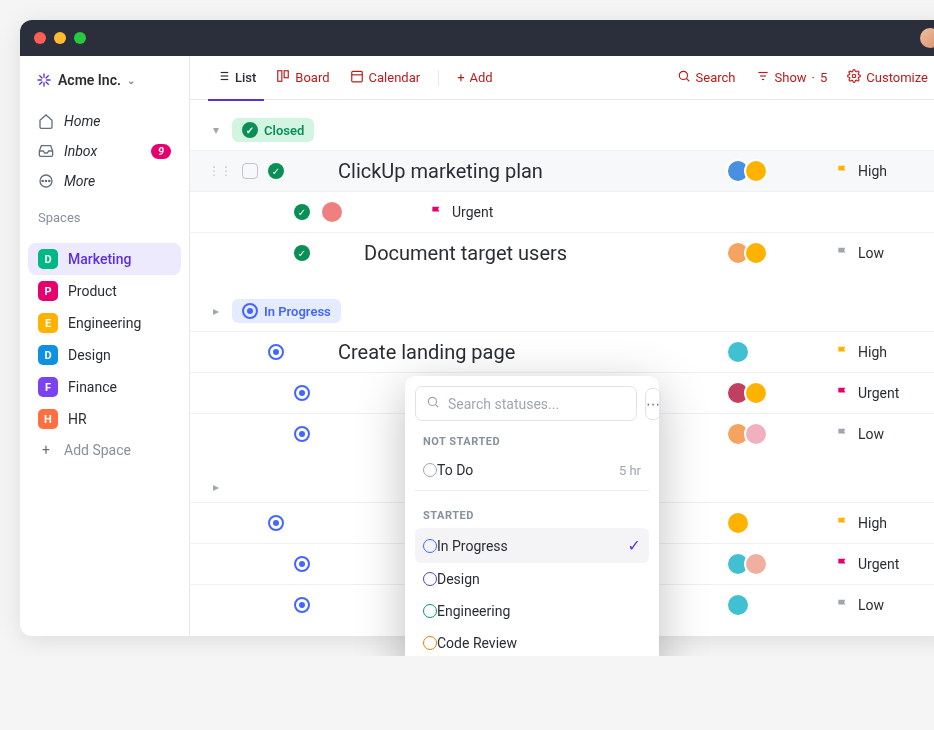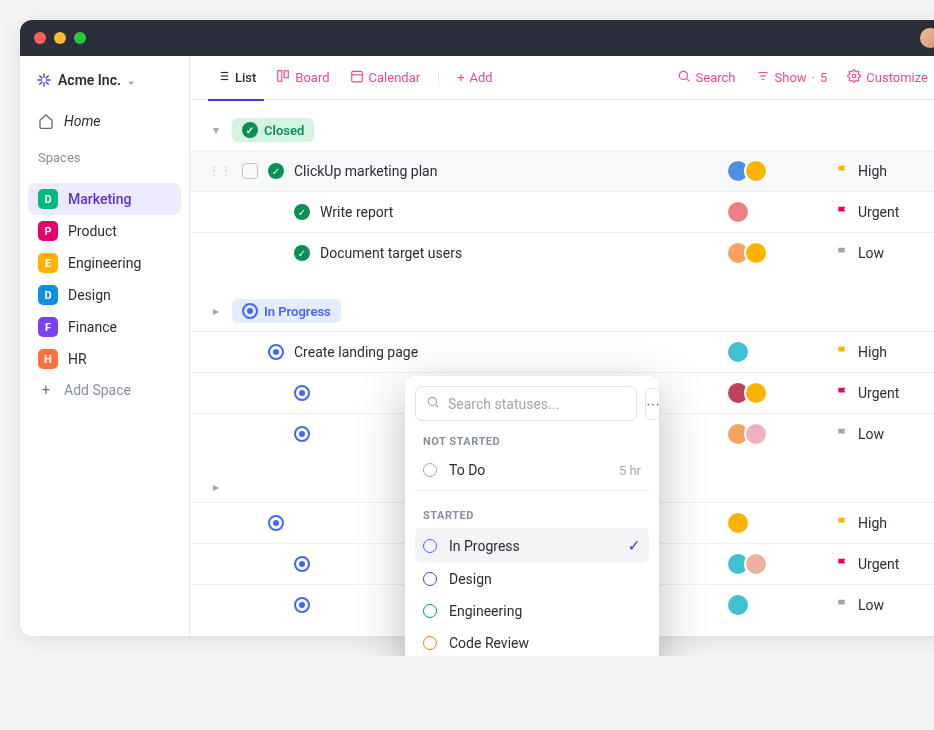--- a/index.html
+++ b/index.html
@@ -20,21 +20,21 @@
 .nav-item{display:flex;align-items:center;gap:10px;padding:7px 10px;font-size:14px;color:#2a2e34;border-radius:6px;cursor:pointer;font-style:italic;}
 .nav-icon{width:16px;height:16px;display:flex;align-items:center;justify-content:center;color:#656f7d;}
 .badge{margin-left:auto;background:#e5006e;color:#fff;font-size:11px;font-weight:600;border-radius:10px;padding:1px 7px;}
 .section-label{font-size:13px;color:#87909e;padding:14px 10px 18px;}
 .space-item{display:flex;align-items:center;gap:10px;padding:6px 10px;font-size:14px;color:#2a2e34;border-radius:8px;cursor:pointer;}
 .space-item.active{background:#eeeafd;color:#5b2ee0;font-weight:500;}
 .space-sq{width:20px;height:20px;border-radius:5px;display:flex;align-items:center;justify-content:center;color:#fff;font-size:11px;font-weight:700;}
 .add-space{display:flex;align-items:center;gap:10px;padding:7px 10px;font-size:14px;color:#87909e;cursor:pointer;}
 .main{flex:1;display:flex;flex-direction:column;position:relative;}
 .toolbar{display:flex;align-items:center;padding:0 18px;height:44px;border-bottom:1px solid #e8e8ec;gap:4px;}
-.tool{display:flex;align-items:center;gap:5px;padding:6px 8px;font-size:13px;color:#ec4899;cursor:pointer;border-radius:4px;}
+.tool{display:flex;align-items:center;gap:5px;padding:6px 8px;font-size:13px;color:#b91c1c;cursor:pointer;border-radius:4px;}
 .tool.active{color:#2a2e34;font-weight:500;position:relative;}
 .tool.active::after{content:"";position:absolute;bottom:-9px;left:0;right:0;height:2px;background:#5b2ee0;}
 .tool-sep{width:1px;height:16px;background:#e8e8ec;margin:0 6px;}
 .tool-right{margin-left:auto;display:flex;gap:4px;}
 .content{flex:1;padding:10px 0;}
 .group-header{display:flex;align-items:center;gap:8px;padding:8px 18px;}
 .collapse{color:#a0a6b1;cursor:pointer;font-size:12px;width:16px;text-align:center;}
 .status-pill{display:flex;align-items:center;gap:6px;padding:4px 10px;border-radius:6px;font-size:13px;font-weight:600;}
 .pill-closed{background:#d4f4e2;color:#0a9056;}
 .pill-progress{background:#e6ecff;color:#4466ff;}
@@ -43,34 +43,34 @@
 .task-row .indent{width:16px;}
 .handle{color:#c0c4cc;font-size:12px;cursor:grab;visibility:hidden;}
 .task-row.hover .handle{visibility:visible;}
 .checkbox{width:16px;height:16px;border:1.5px solid #c0c4cc;border-radius:4px;visibility:hidden;}
 .task-row.hover .checkbox{visibility:visible;}
 .status-circle{width:16px;height:16px;border-radius:50%;display:flex;align-items:center;justify-content:center;flex-shrink:0;}
 .sc-closed{background:#0a9056;}
 .sc-progress{border:2px solid #4466ff;position:relative;}
 .sc-progress::after{content:"";width:6px;height:6px;border-radius:50%;background:#4466ff;}
 .check{color:#fff;font-size:10px;}
-.task-title{flex:1;font-size:14px;color:#2a2e34;}
+.task-title{flex:1;font-size:20px;color:#2a2e34;margin-left:44px;}
 .assignees{display:flex;width:100px;}
 .av{width:24px;height:24px;border-radius:50%;border:2px solid #fff;margin-left:-6px;}
 .av:first-child{margin-left:0;}
 .priority{display:flex;align-items:center;gap:8px;width:100px;font-size:14px;color:#2a2e34;}
 .flag{width:14px;height:14px;}
 .dropdown{position:absolute;top:320px;left:215px;width:254px;background:#fff;border-radius:10px;box-shadow:0 12px 48px rgba(0,0,0,0.25);padding:10px;z-index:10;}
 .dd-search{display:flex;gap:8px;align-items:center;}
 .dd-input{flex:1;display:flex;align-items:center;gap:8px;border:1px solid #e0e2e8;border-radius:7px;padding:7px 10px;}
 .dd-input input{border:none;outline:none;font-size:14px;flex:1;color:#0f766e;}
 .dd-input input::placeholder{color:#a0a6b1;}
 .dd-more{width:32px;height:32px;border:1px solid #e0e2e8;border-radius:7px;display:flex;align-items:center;justify-content:center;color:#656f7d;cursor:pointer;font-size:14px;}
 .dd-section{font-size:11px;font-weight:700;color:#87909e;letter-spacing:0.5px;padding:14px 8px 6px;}
-.dd-item{display:flex;align-items:center;gap:12px;padding:8px;border-radius:6px;font-size:14px;color:#2a2e34;cursor:pointer;}
+.dd-item{display:flex;align-items:center;gap:0;padding:8px;border-radius:6px;font-size:14px;color:#2a2e34;cursor:pointer;}
 .dd-item.selected{background:#f4f4f6;}
 .dd-item .meta{margin-left:auto;font-size:13px;color:#a0a6b1;}
 .dd-item .chk{margin-left:auto;color:#5b2ee0;font-size:16px;}
 .st-circle{width:14px;height:14px;border-radius:50%;border:1.5px solid;flex-shrink:0;}
 .hr{height:1px;background:#eceef2;margin:4px 0;}
 </style>
 </head>
 <body>
 
 <div class="window">
@@ -106,20 +106,41 @@
 
       <div class="nav">
         <div class="nav-item">
           <span class="nav-icon">
               <svg width="16" height="16" viewBox="0 0 24 24" fill="none" stroke="currentColor" stroke-width="2">
                 <path d="M3 11l9-8 9 8v10a2 2 0 0 1-2 2H5a2 2 0 0 1-2-2z"></path>
               </svg>
             </span>
           <span>Home</span>
         </div>
+        <div class="nav-item">
+          <span class="nav-icon">
+              <svg width="16" height="16" viewBox="0 0 24 24" fill="none" stroke="currentColor" stroke-width="2">
+                <path d="M22 12h-6l-2 3h-4l-2-3H2"></path>
+                <path d="M5 4h14l3 8v6a2 2 0 0 1-2 2H4a2 2 0 0 1-2-2v-6z"></path>
+              </svg>
+            </span>
+          <span>Inbox</span>
+          <span class="badge">9</span>
+        </div>
+        <div class="nav-item">
+          <span class="nav-icon">
+              <svg width="16" height="16" viewBox="0 0 24 24" fill="none" stroke="currentColor" stroke-width="2">
+                <circle cx="12" cy="12" r="9"></circle>
+                <circle cx="7" cy="12" r="1" fill="currentColor"></circle>
+                <circle cx="12" cy="12" r="1" fill="currentColor"></circle>
+                <circle cx="17" cy="12" r="1" fill="currentColor"></circle>
+              </svg>
+            </span>
+          <span>More</span>
+        </div>
       </div>
 
       <div class="section-label">Spaces</div>
       <div id="spaces-list">
           <div class="space-item active">
             <span class="space-sq" style="background:#00b884">D</span>
             <span>Marketing</span>
           </div>
           <div class="space-item">
             <span class="space-sq" style="background:#e5006e">P</span>
@@ -237,21 +258,20 @@
                 <span>High</span>
               </div>
             </div>
             <div class="task-row">
               <span class="handle">⋮⋮</span>
               <span class="checkbox"></span>
               <span class="indent"></span>
               <span class="status-circle sc-closed">
                 <span class="check">✓</span>
               </span>
-              <span class="task-title">Write report</span>
               <div class="assignees">
                 <div class="av" style="background:#f08080"></div>
               </div>
               <div class="priority">
                 <svg class="flag" viewBox="0 0 24 24" fill="#e5006e">
                   <path d="M4 2v20M4 3h12l-2 4 2 4H4"></path>
                 </svg>
                 <span>Urgent</span>
               </div>
             </div>

